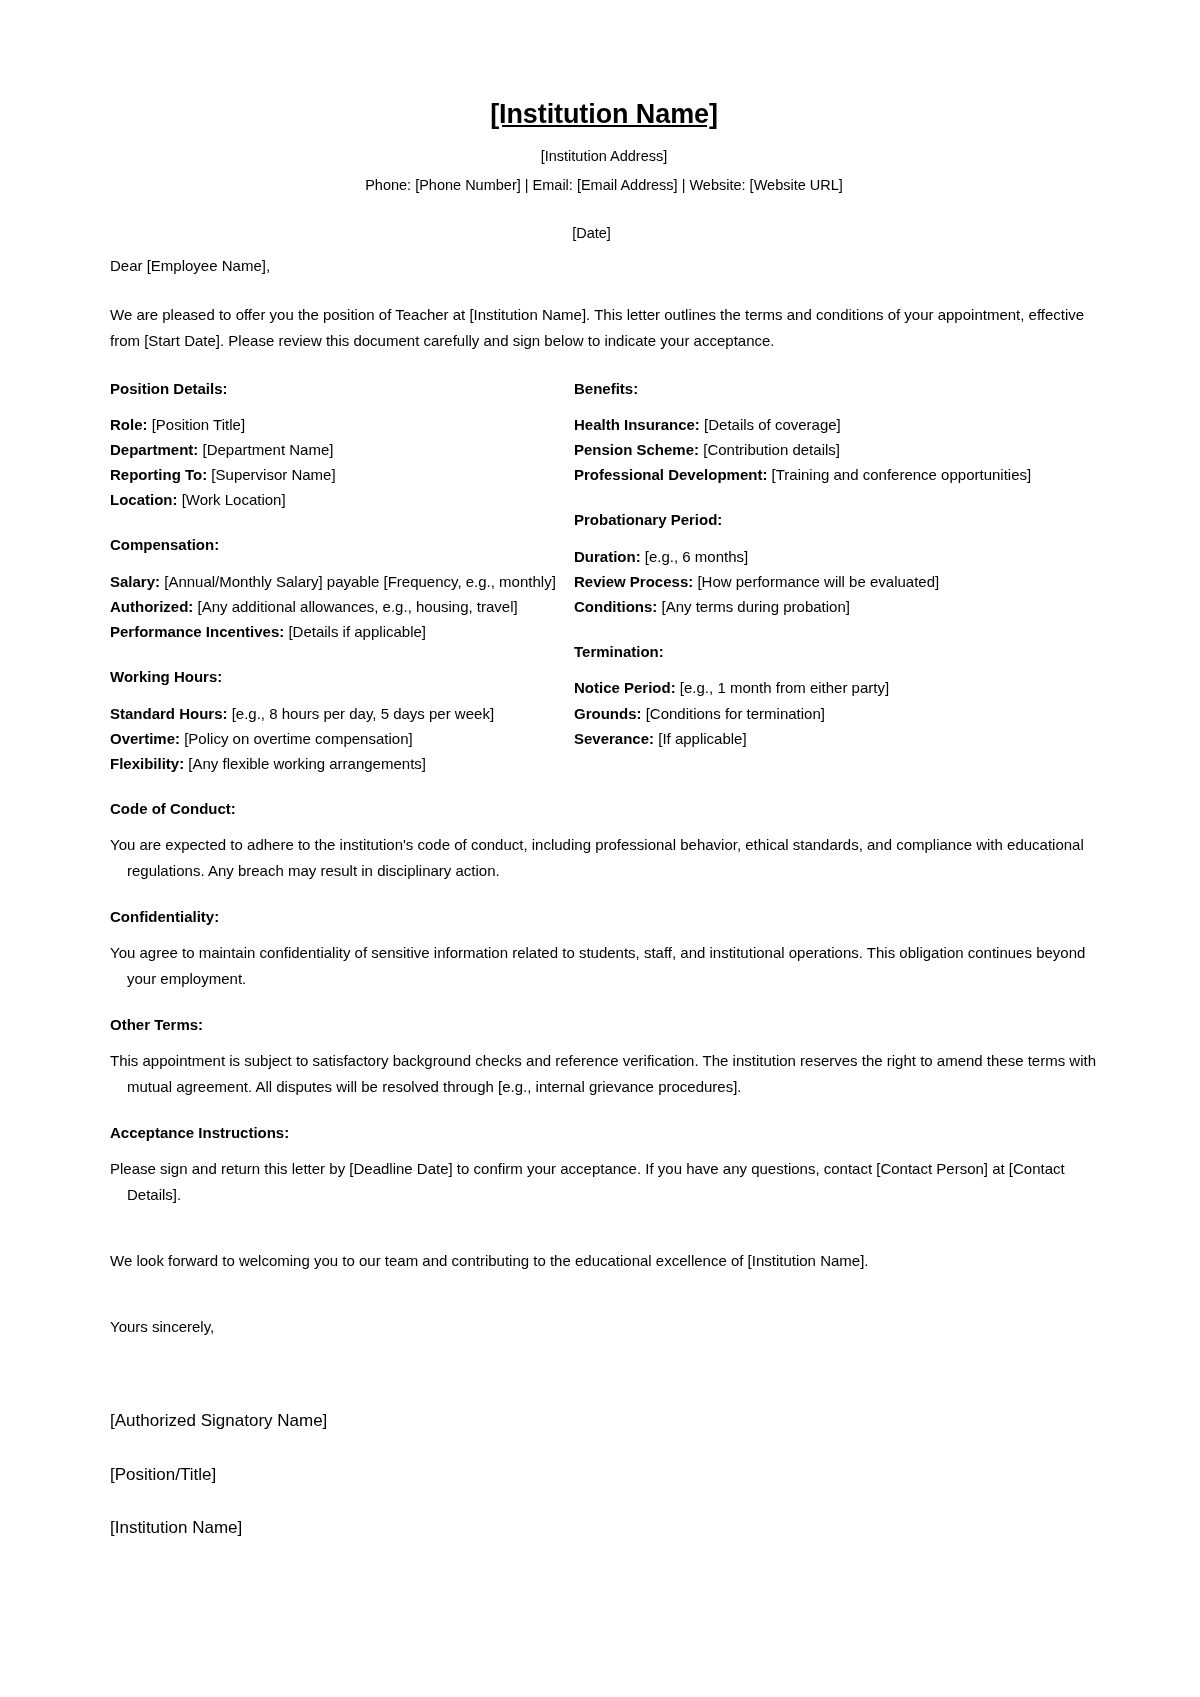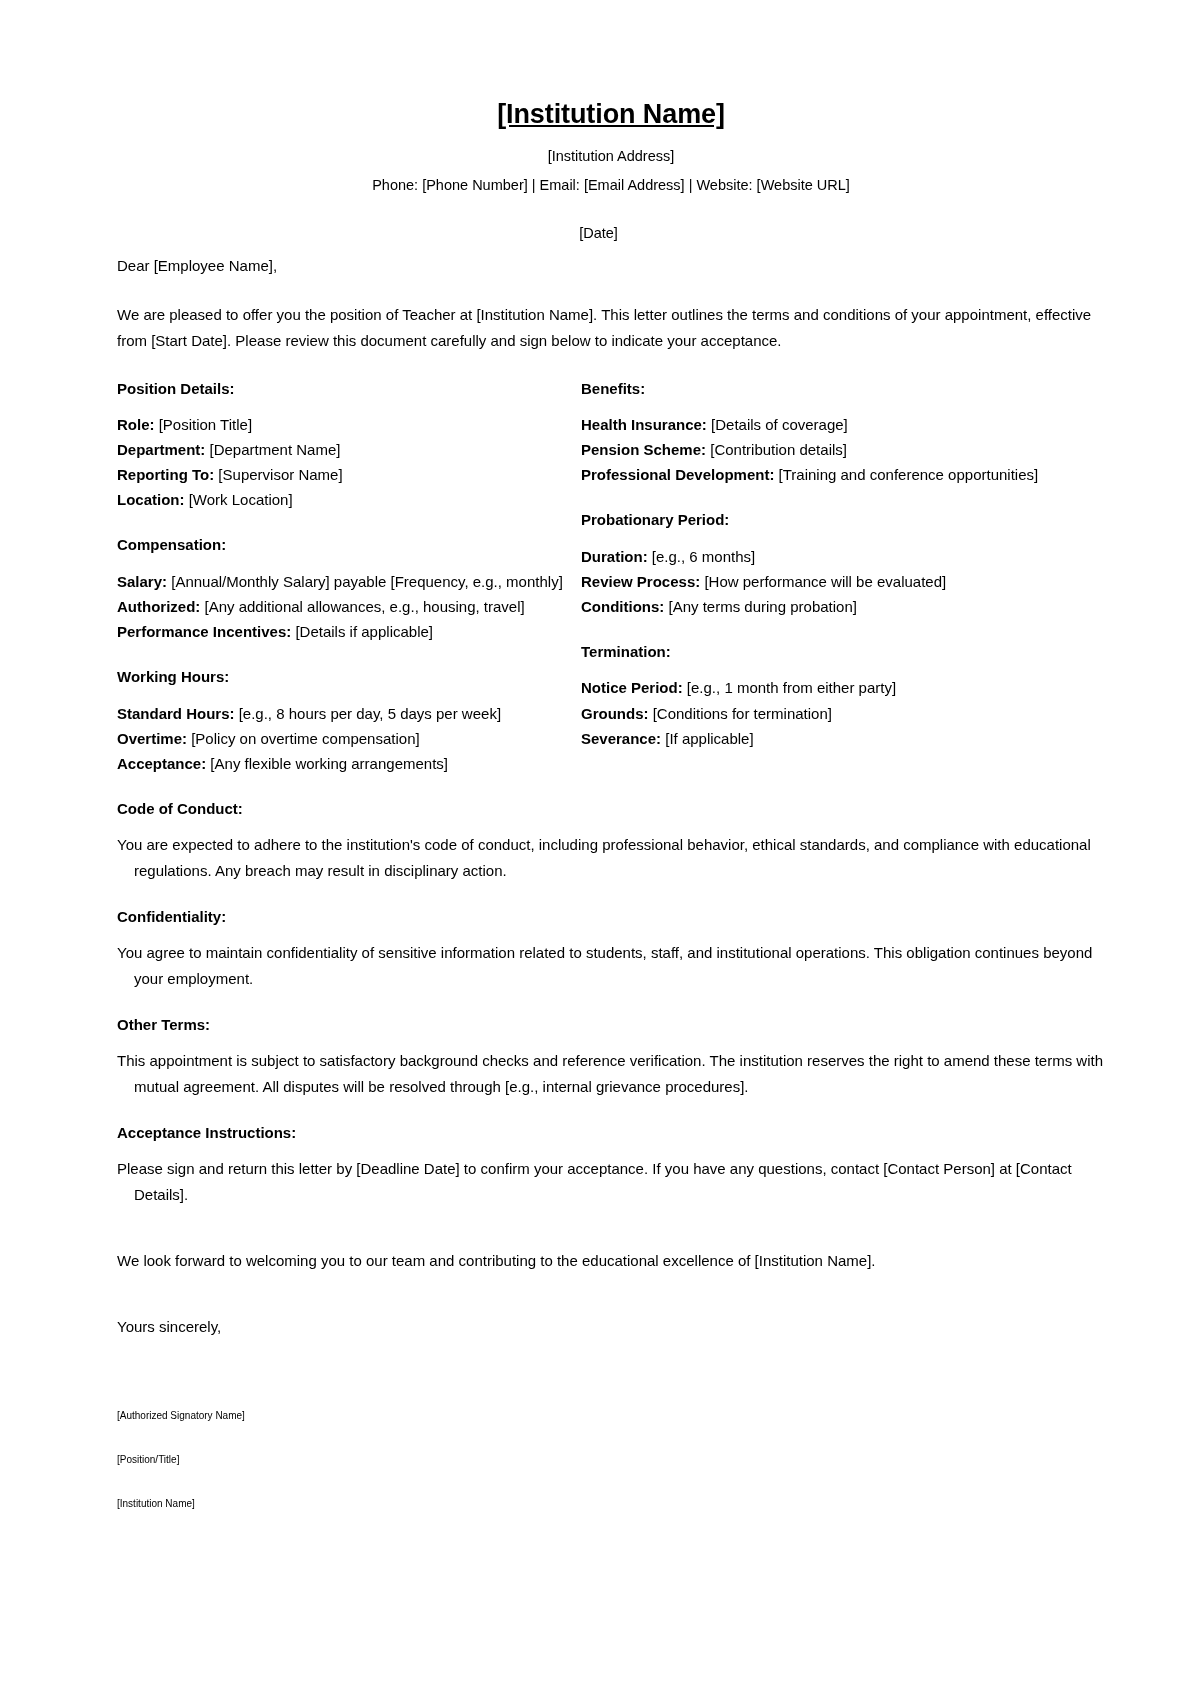--- a/index.html
+++ b/index.html
@@ -16,21 +16,21 @@
     position: relative;
     width: 1200px;
     height: 1697px;
     margin: 0 auto;
     background: #ffffff;
     padding: 0;
     overflow: hidden;
   }
   .sheet {
     position: absolute;
-    left: 11px;
+    left: 4px;
     top: 0;
     width: 1120px;
     margin-left: 40px;
     padding: 0 0 0 0;
   }
   
   .doc-header {
     text-align: center;
     padding-top: 98px;
   }
@@ -128,21 +128,21 @@
     font-size: 15px;
     line-height: 1.72;
     margin-top: 40px;
   }
   .signoff {
     font-size: 15px;
     margin-top: 44px;
   }
   .sig-block { margin-top: 74px; }
   .sig-line {
-    font-size: 10px;
+    font-size: 17px;
     margin-top: 30px;
     line-height: 1.4;
   }
   .sig-line.first { margin-top: 0; }
 </style>
 </head>
 <body>
 
 <div class="page">
   <div class="sheet">
@@ -182,21 +182,21 @@
               <div class="kv wrapping"><span class="k">Authorized:</span><span> [Any additional allowances, e.g., housing, travel]</span></div>
               <div class="kv wrapping"><span class="k">Performance Incentives:</span><span> [Details if applicable]</span></div>
             </div>
           </div>
 
           <div>
             <div class="sec-head">Working Hours:</div>
             <div class="kv-list">
               <div class="kv wrapping"><span class="k">Standard Hours:</span><span> [e.g., 8 hours per day, 5 days per week]</span></div>
               <div class="kv wrapping"><span class="k">Overtime:</span><span> [Policy on overtime compensation]</span></div>
-              <div class="kv wrapping"><span class="k">Acceptance:</span><span> [Any flexible working arrangements]</span></div>
+              <div class="kv wrapping"><span class="k">Flexibility:</span><span> [Any flexible working arrangements]</span></div>
             </div>
           </div>
 
         </div>
 
         <div class="col-right">
 
           <div>
             <div class="sec-head first">Benefits:</div>
             <div class="kv-list">

